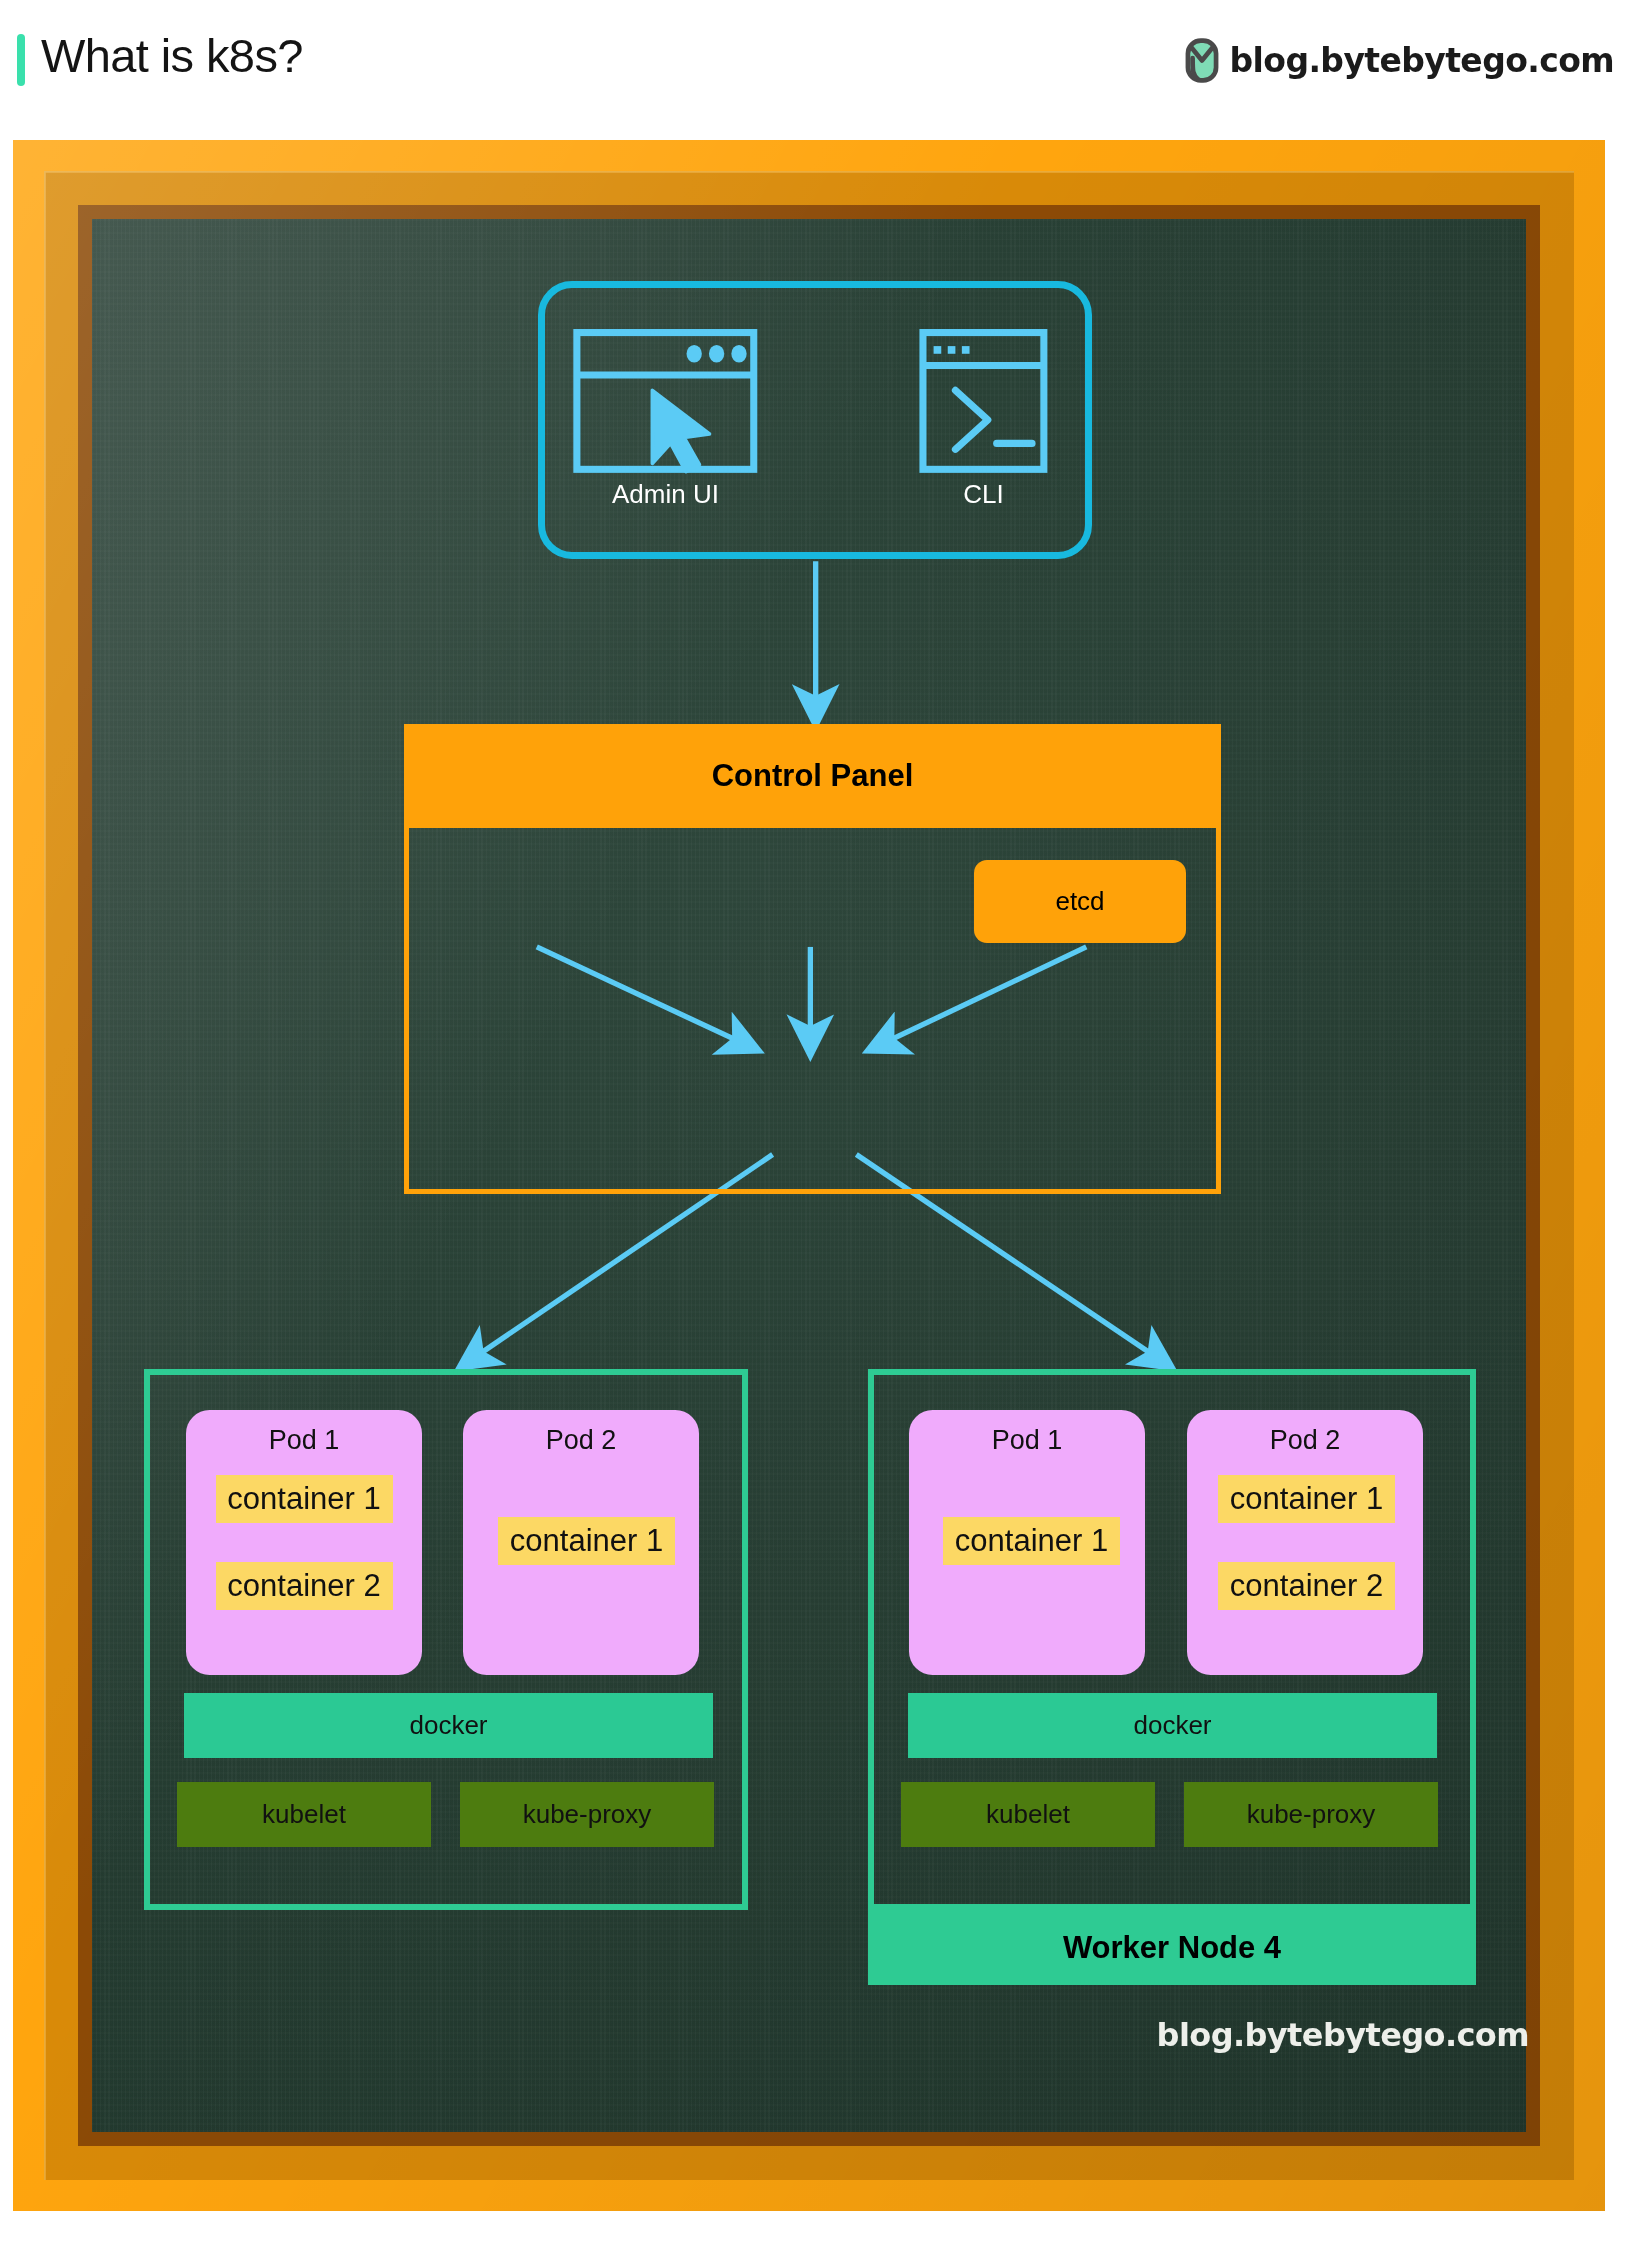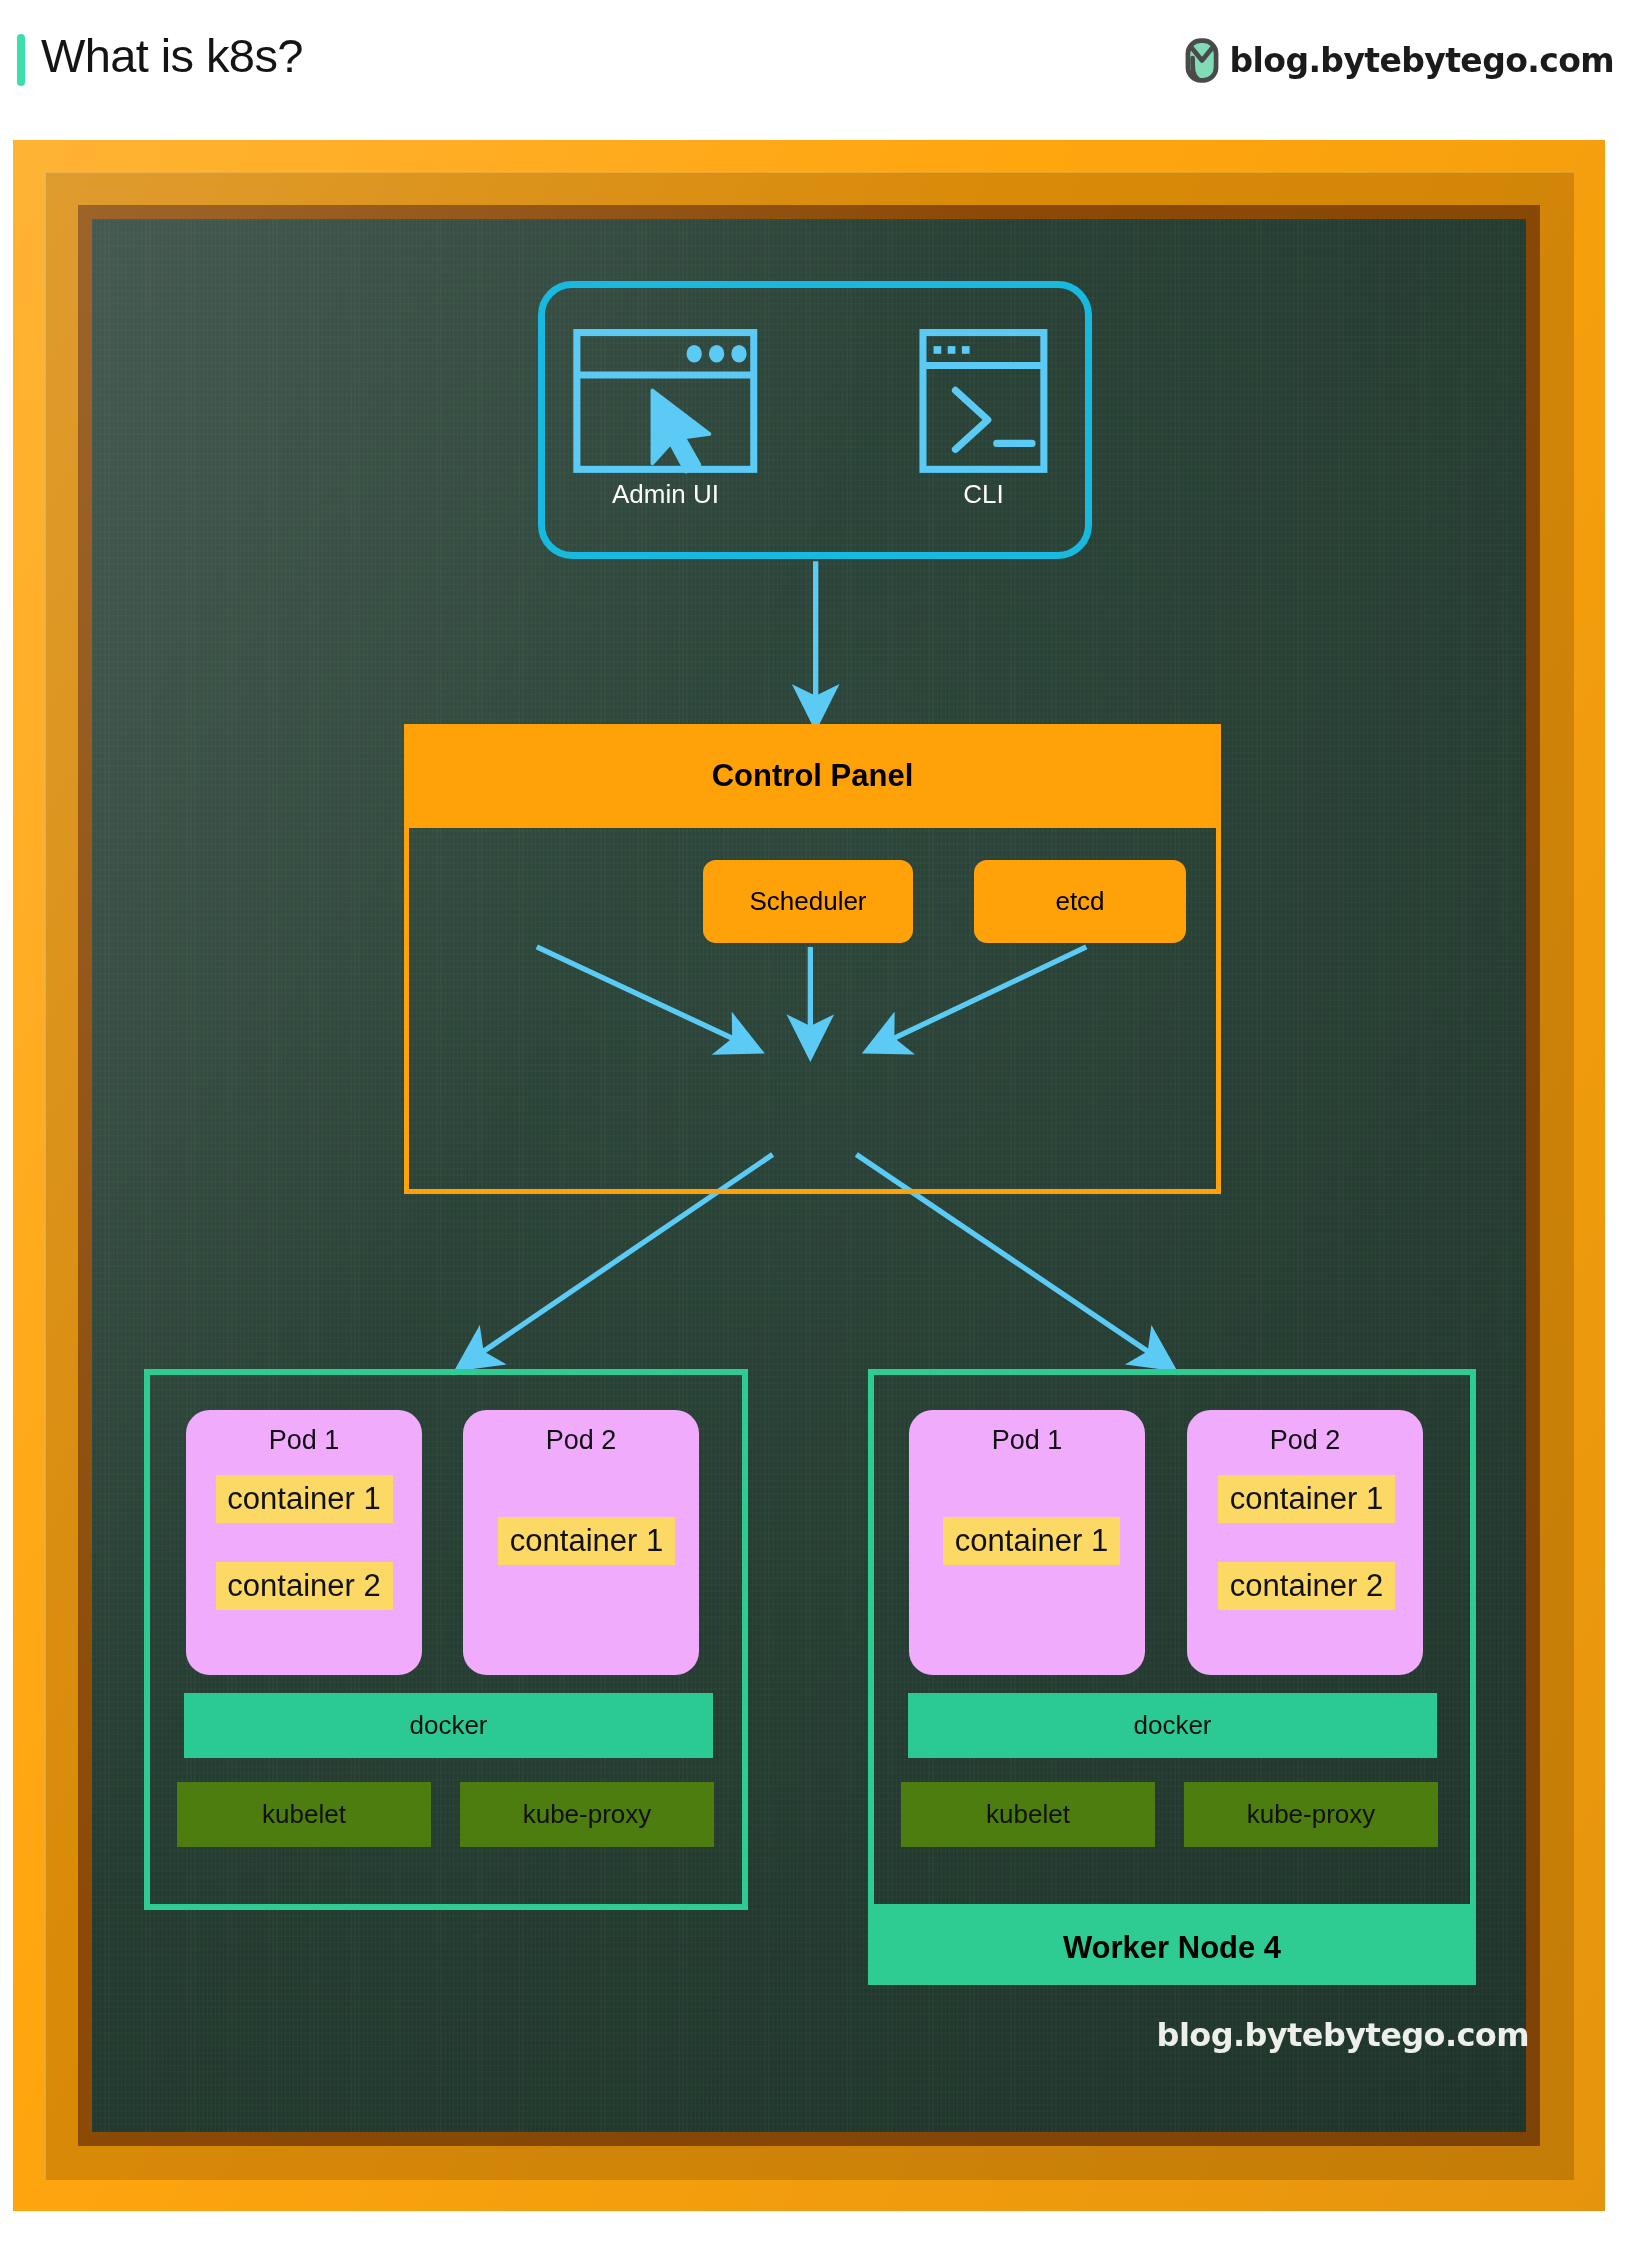--- a/index.html
+++ b/index.html
@@ -198,21 +198,20 @@
       <line x1="1690" y1="752" x2="1750" y2="752" stroke-linecap="round"></line>
     </g>
   </svg>
 
   <div class="icon-label" style="left:577px;top:479px;width:177px;">Admin UI</div>
   <div class="icon-label" style="left:923px;top:479px;width:121px;">CLI</div>
 
   <div class="node ctr" id="cp-header">Control Panel</div>
   <div class="node" id="cp-body"></div>
 
-  <div class="node ctr cp-item" id="cp-scheduler">Scheduler</div>
   <div class="node ctr cp-item" id="cp-etcd">etcd</div>
 
   <div class="node worker-outer" id="worker1-outer"></div>
 
   <div class="node pod" style="left:186px;top:1410px;width:236px;height:265px;">
     <div class="pod-label">Pod 1</div>
     <div class="container-chip" style="left:29.5px;top:65px;width:177px;height:48px;">container 1</div>
     <div class="container-chip" style="left:29.5px;top:152px;width:177px;height:48px;">container 2</div>
   </div>
 

